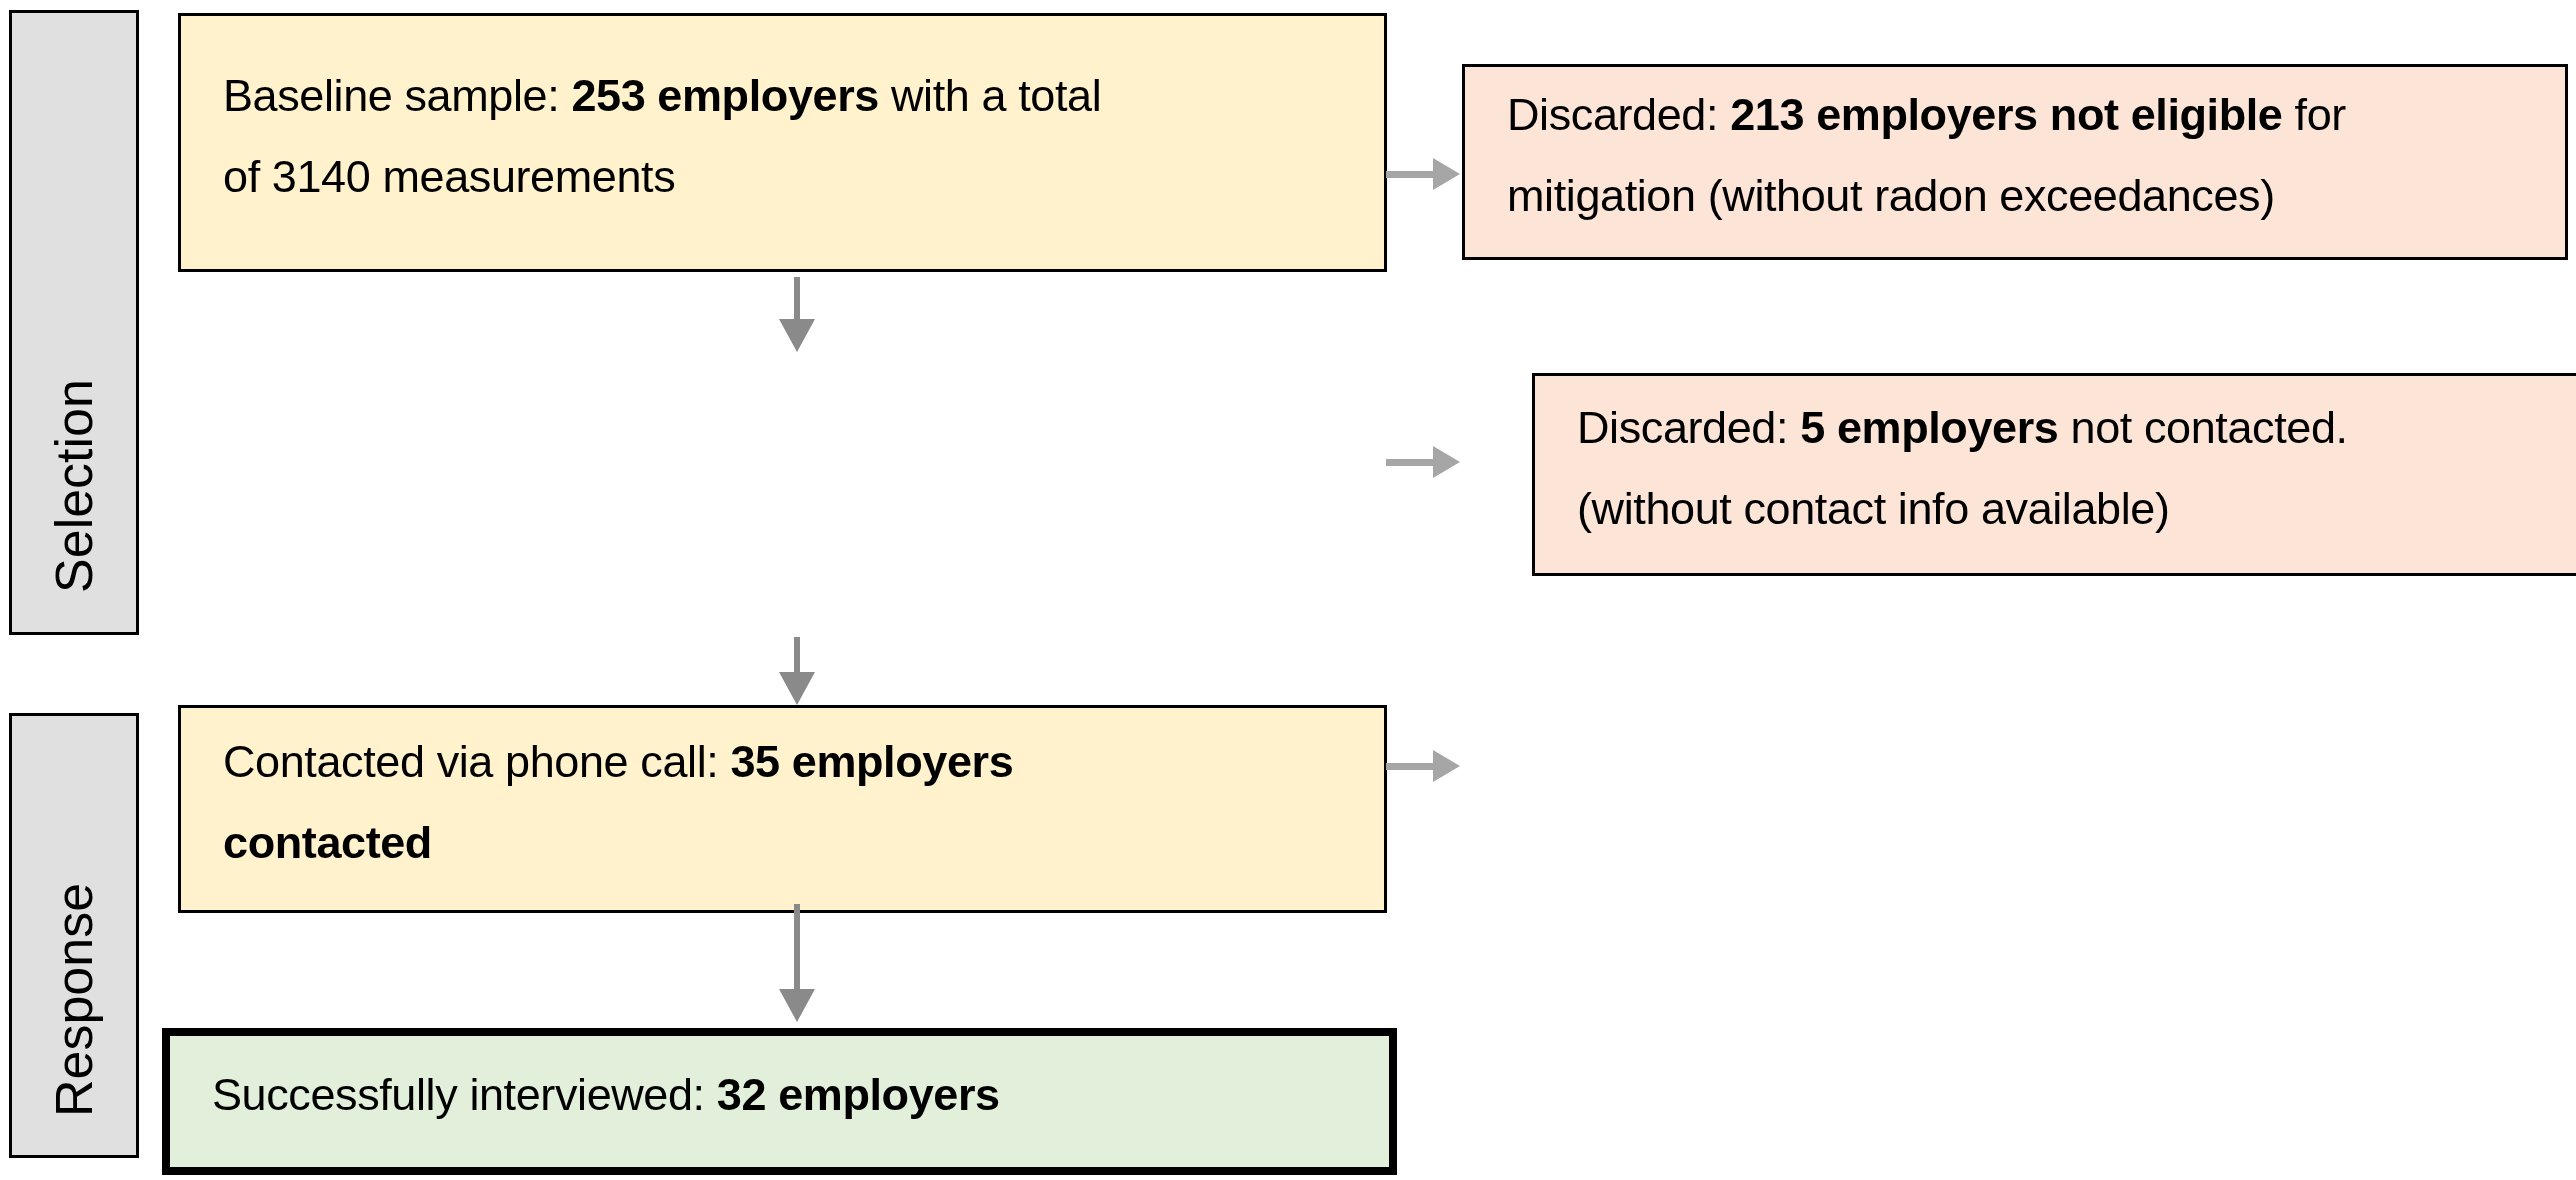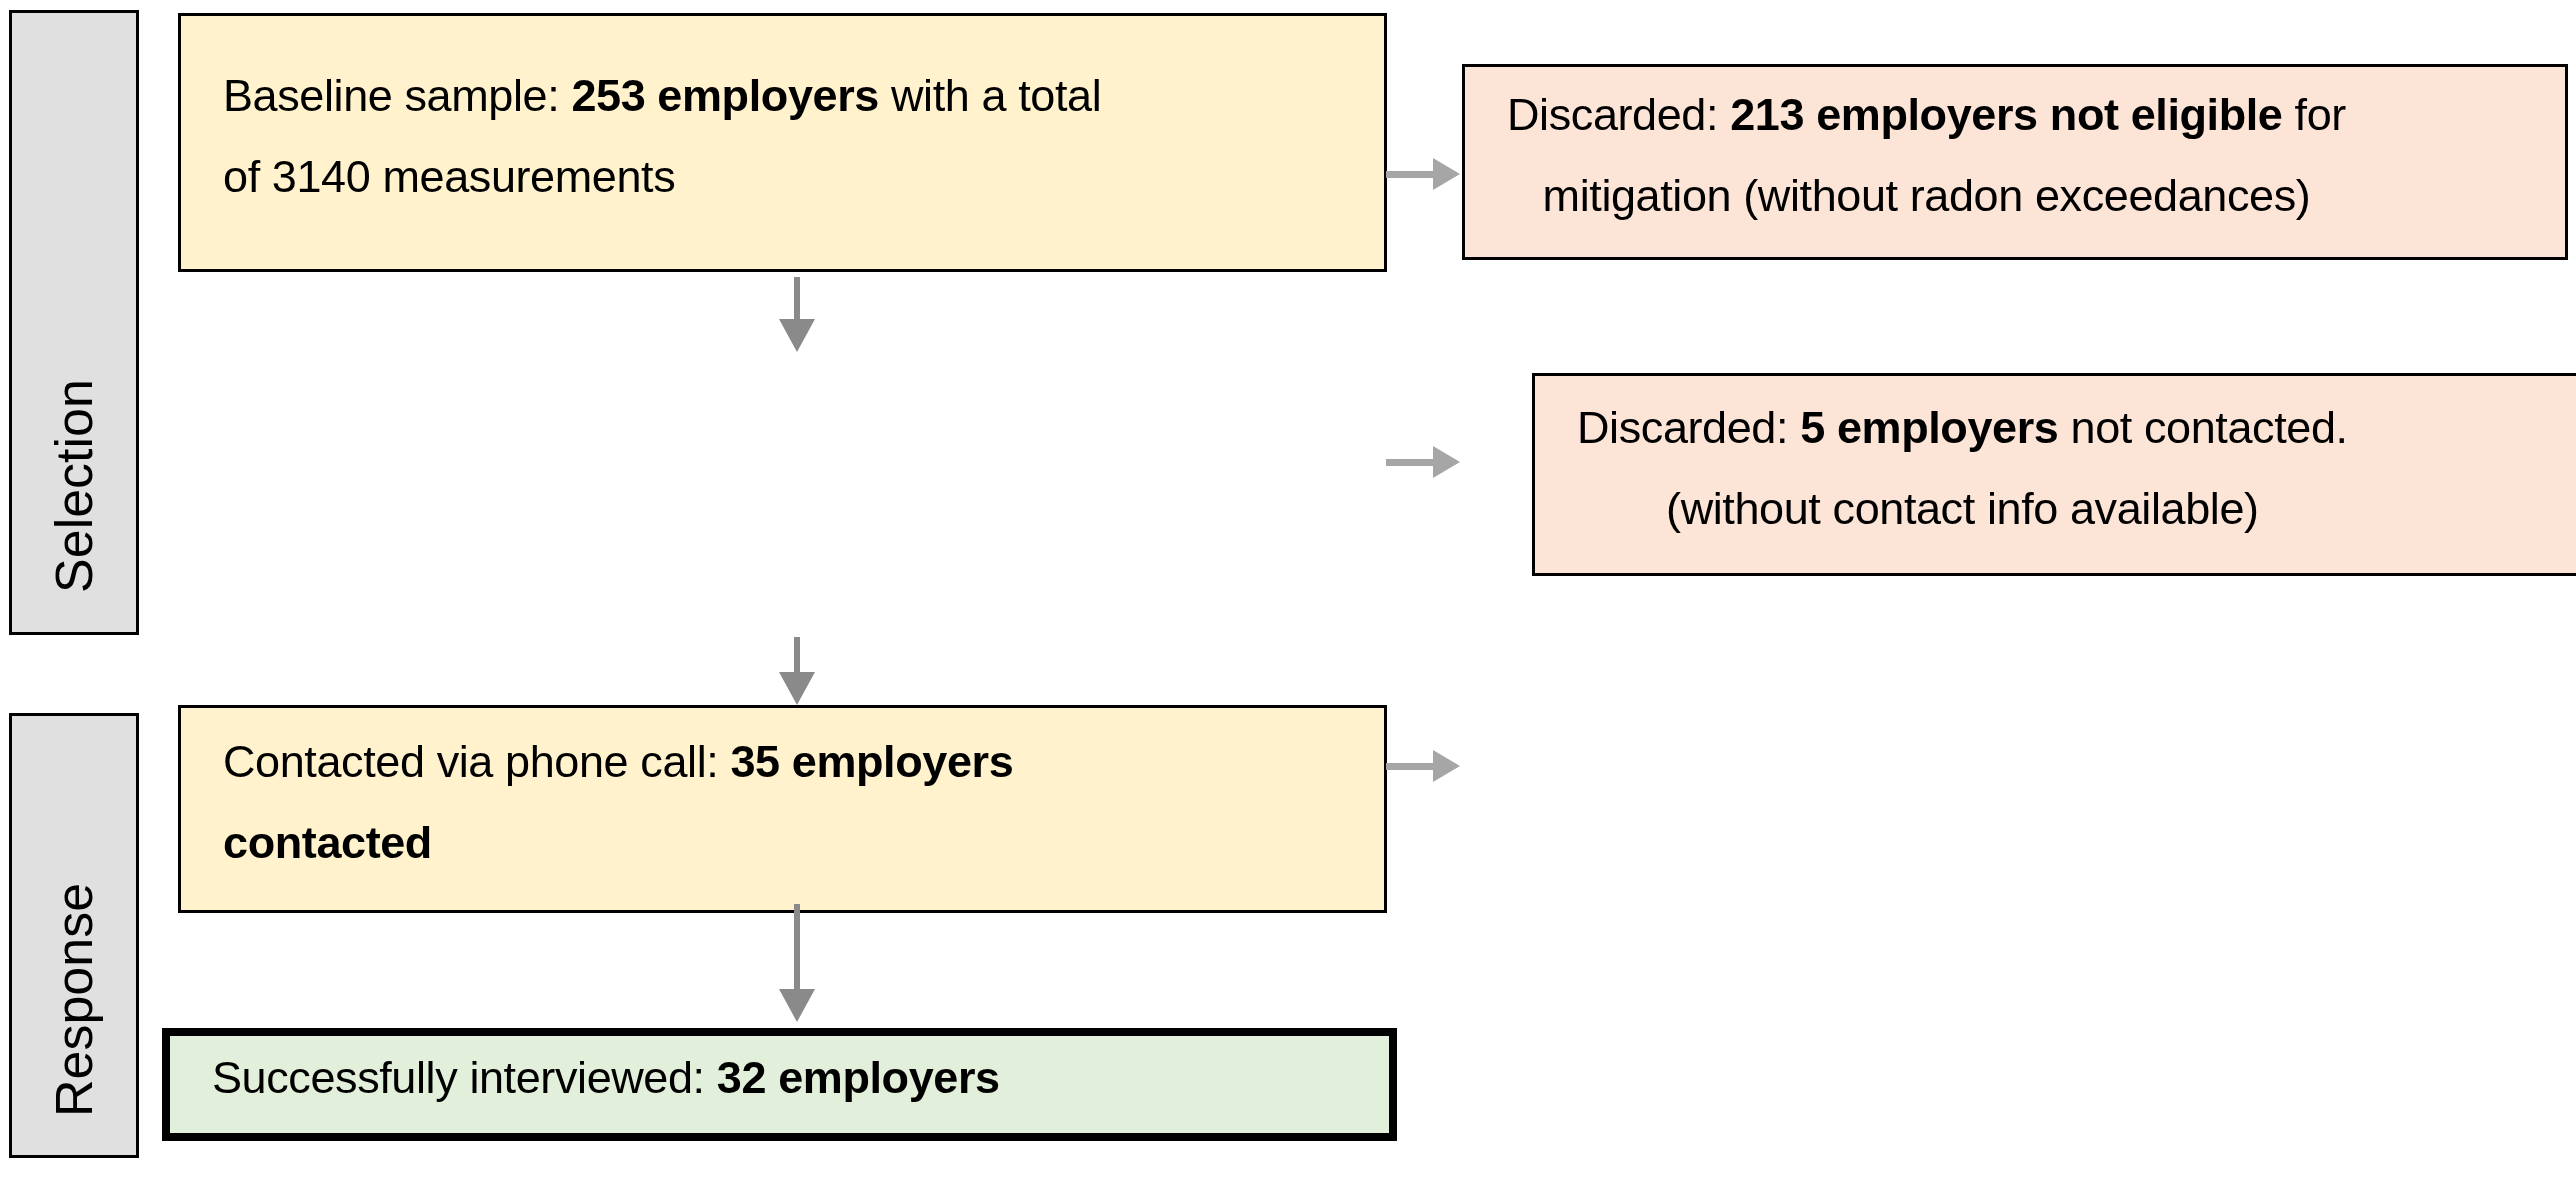--- a/index.html
+++ b/index.html
@@ -28,27 +28,27 @@
     letter-spacing: -0.4px;
     white-space: pre-wrap;
   }
   .fbox .txt sup {
     font-size: 60%;
     line-height: 0;
     vertical-align: super;
   }
 
   .process { background: var(--process-fill, #FFF2CC); }
-  .discard { background: var(--discard-fill, #FCE4D6); text-align: center; }
+  .discard { background: var(--discard-fill, #FCE4D6); }
   .final   { background: var(--final-fill, #E2EFDA); border-width: 8.6px; }
 
   #box-baseline    { left: 178px;  top: 13.4px;   width: 1209px; height: 259px; }
   #box-eligible    { left: 178px;  top: 352px;  width: 1209px; height: 281px; }
   #box-contacted   { left: 178px;  top: 705px;  width: 1209px; height: 208px; }
-  #box-interviewed { left: 162px;  top: 1028px; width: 1235px; height: 113px; align-items: center; }
+  #box-interviewed { left: 162px;  top: 1028px; width: 1235px; height: 147px; align-items: center; }
 
   #box-not-eligible    { left: 1462px; top: 64px;  width: 1106px; height: 196px; }
   #box-not-contacted   { left: 1532px; top: 373px; width: 1144px; height: 203px; }
   #box-not-interviewed { left: 1462px; top: 648px; width: 1106px; height: 274px; }
 
   
   .stage {
     position: absolute;
     background: var(--stage-fill, #E0E0E0);
     border: 3.1px solid var(--box-border, #000000);

